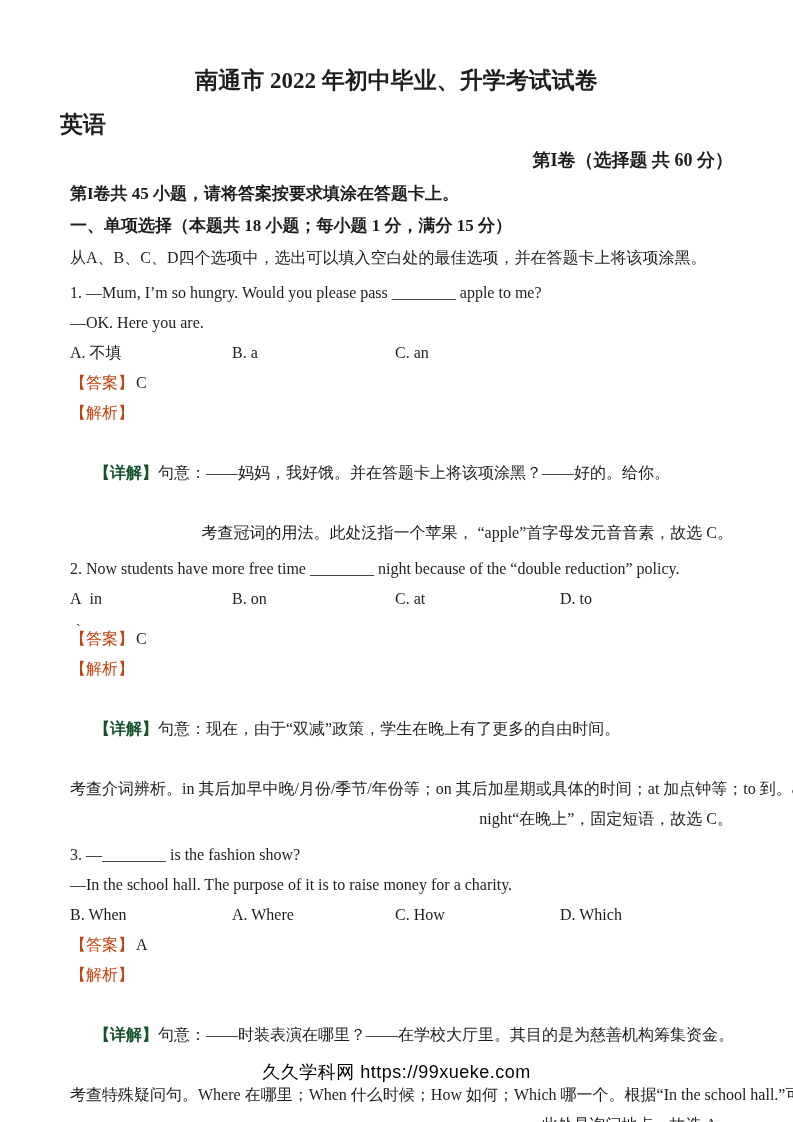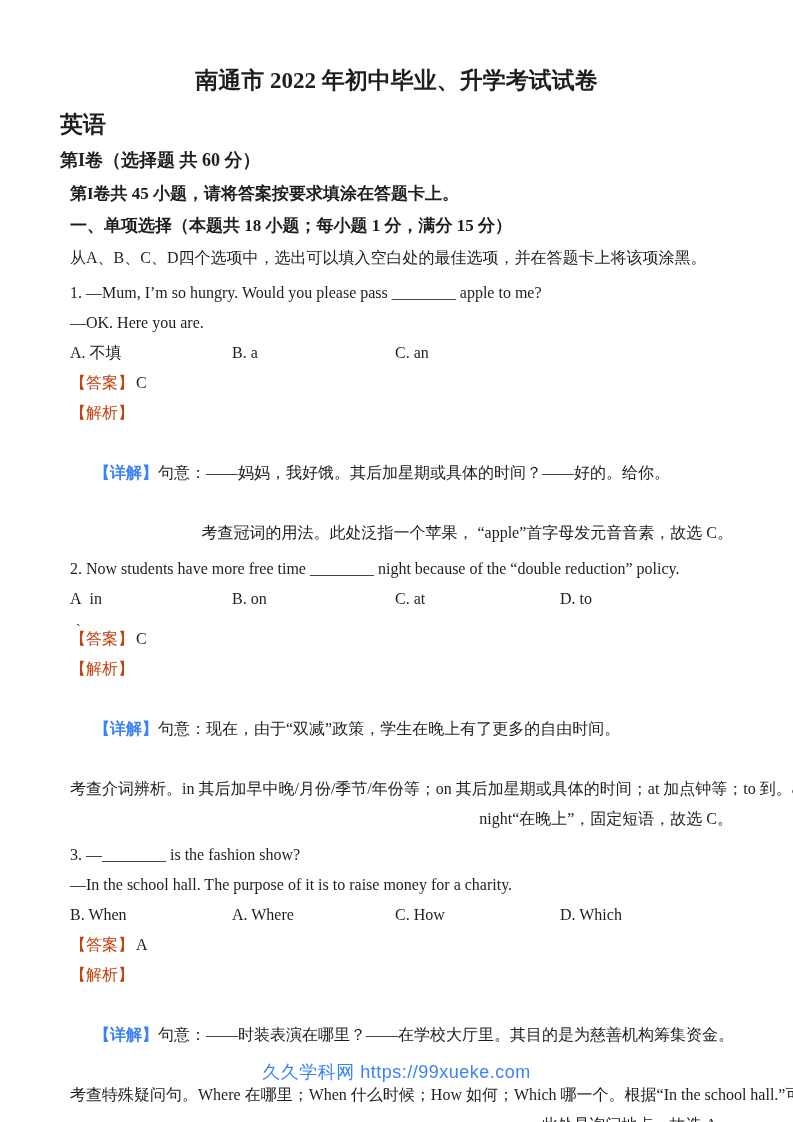--- a/index.html
+++ b/index.html
@@ -28,21 +28,21 @@
     margin-left: -10px; 
   }
   .subject {
     font-weight: bold;
     font-size: 23px;
     line-height: 30px;
     margin-top: 14px;
     margin-left: -10px;
   }
   .section-heading {
-    text-align: left;
+    text-align: right;
     font-weight: bold;
     font-size: 18px;
     line-height: 28px;
     margin-top: 6px;
     margin-left: -10px;
   }
   .section-note {
     font-weight: bold;
     font-size: 17px;
     line-height: 32px;
@@ -92,37 +92,37 @@
     color: #1e1e1e;
     padding-left: 2px;
   }
   .detail-line {
     font-size: 16px;
     line-height: 30px;
     white-space: pre;
   }
   .detail-label {
     font-weight: bold;
-    color: #3b82f6;
+    color: #14532d;
   }
   .exp-line {
     font-size: 16px;
     line-height: 30px;
     white-space: pre;
     text-align: right;
   }
   .footer {
     position: absolute;
     left: 0;
     right: 0;
     top: 1060px;
     text-align: center;
     font-family: "Liberation Sans", "DejaVu Sans", sans-serif;
     font-size: 18px;
-    color: #3b82f6;
+    color: #000000;
     letter-spacing: 0.5px;
   }
 </style>
 </head>
 <body>
 
 <div class="page">
 
   <div class="title">南通市 2022 年初中毕业、升学考试试卷</div>
   <div class="subject">英语</div>
@@ -139,21 +139,21 @@
       <span class="opt">B. a</span>
       <span class="opt">C. an</span>
     </div>
     <div class="answer-line">
       <span class="bracket-label">【答案】</span><span class="answer-value">C</span>
     </div>
     <div class="analysis-line">
       <span class="bracket-label">【解析】</span>
     </div>
     <div class="detail-line">
-      <span class="detail-label">【详解】</span><span>句意：——妈妈，我好饿。其后加星期或具体的时间？——好的。给你。</span>
+      <span class="detail-label">【详解】</span><span>句意：——妈妈，我好饿。并在答题卡上将该项涂黑？——好的。给你。</span>
     </div>
     <div class="exp-line">考查冠词的用法。此处泛指一个苹果， “apple”首字母发元音音素，故选 C。</div>
   </div>
 
   <div class="q-block">
     <div class="q-line">2. Now students have more free time ________ night because of the “double reduction” policy.</div>
     <div class="options">
       <span class="opt">A in</span>
       <span class="opt">B. on</span>
       <span class="opt">C. at</span>

